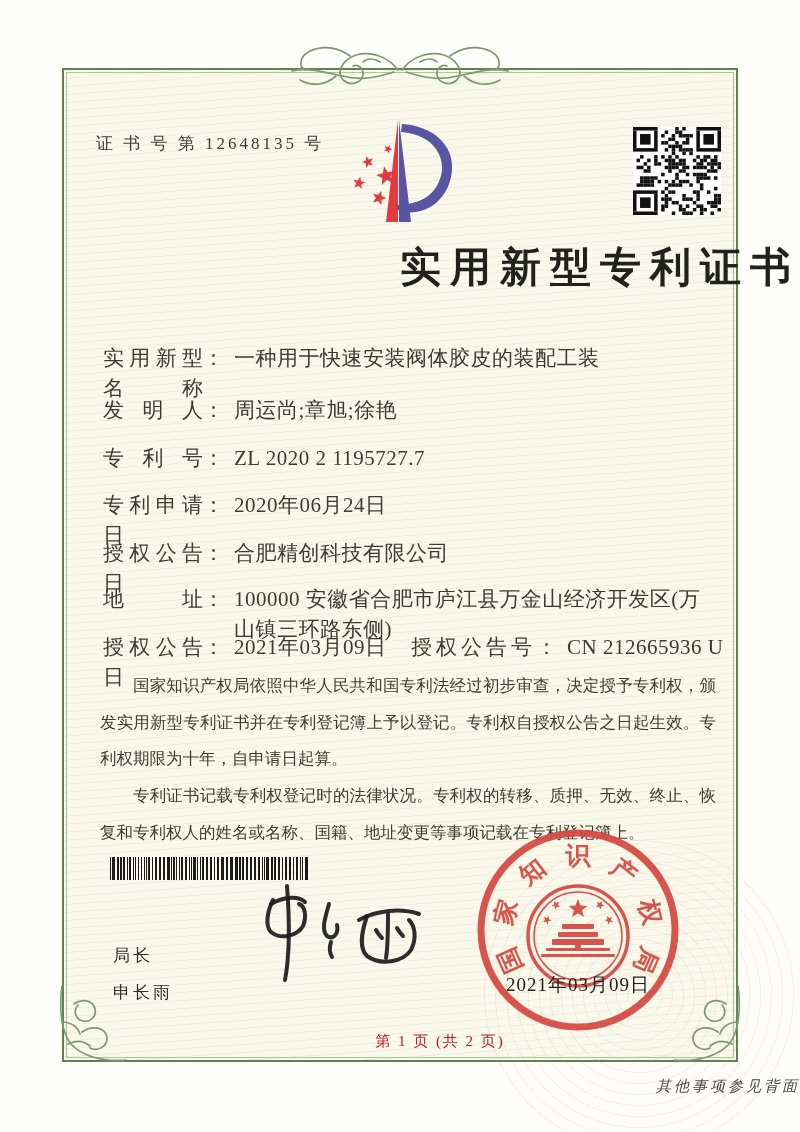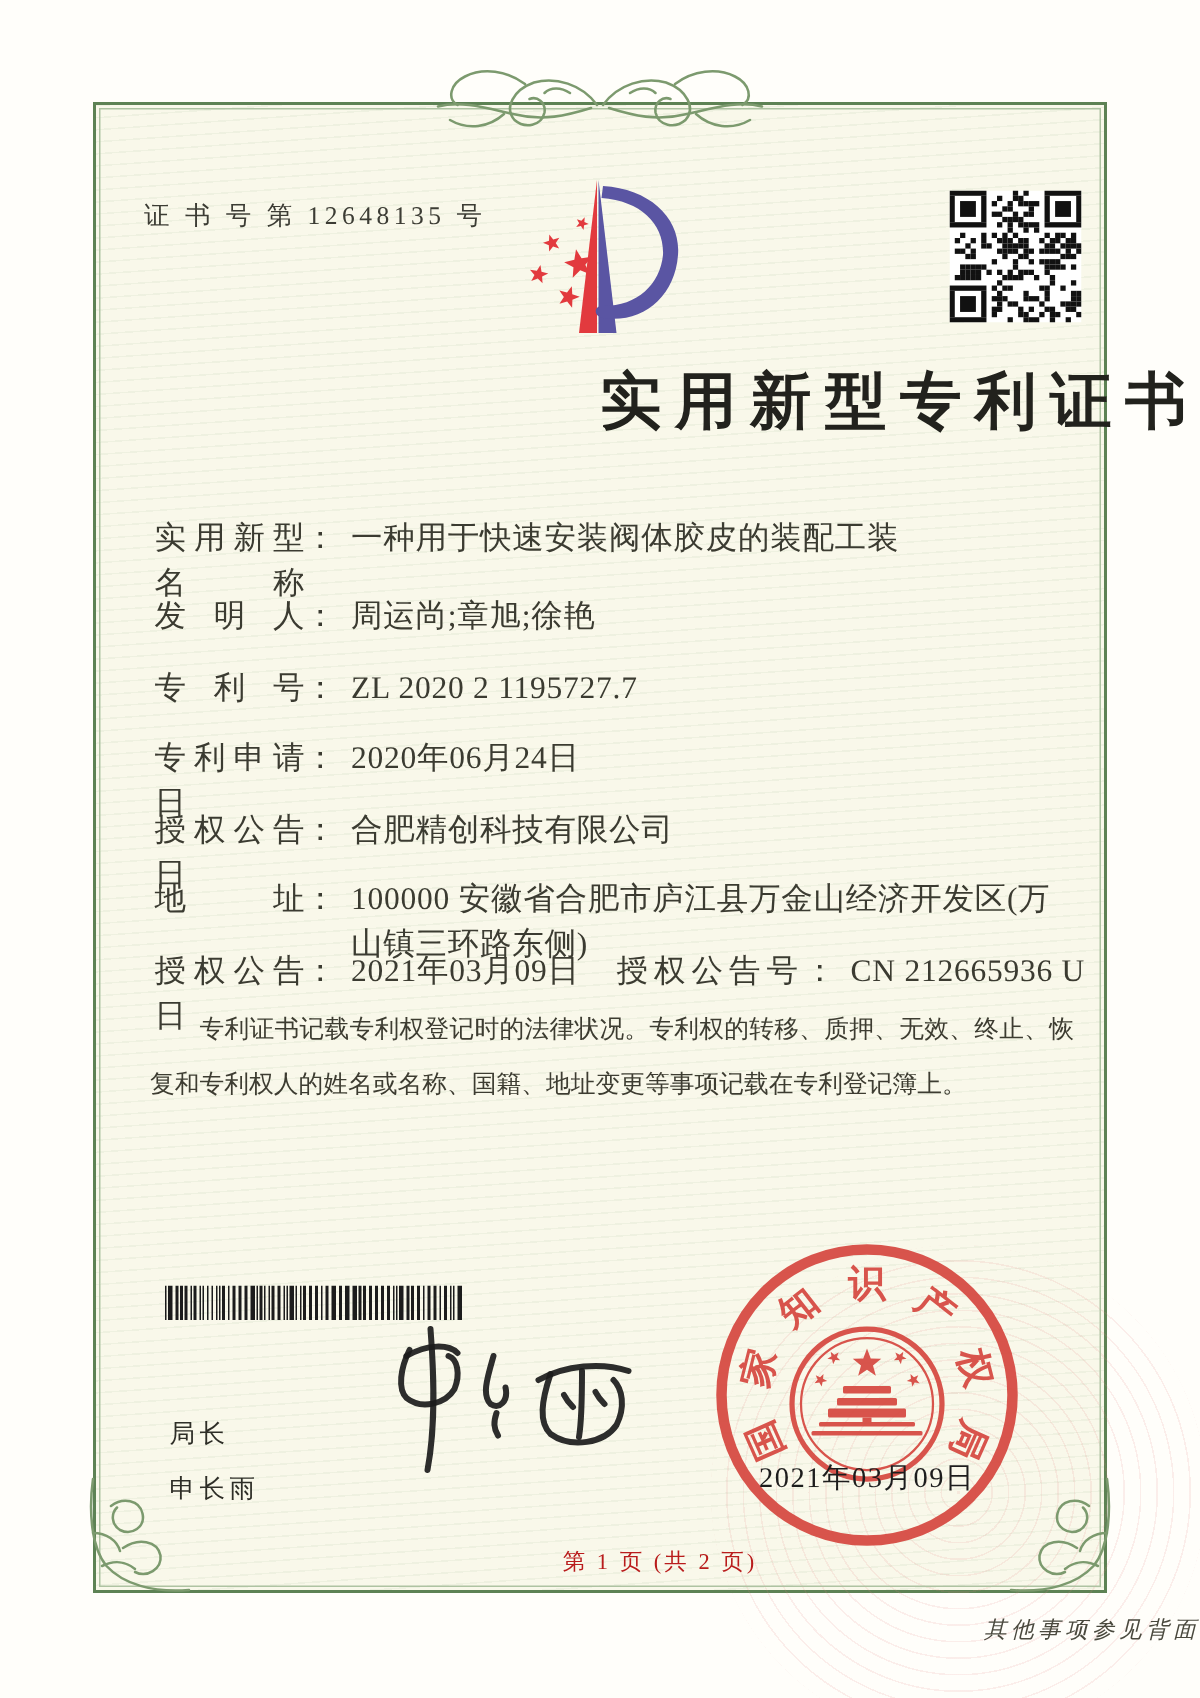--- a/index.html
+++ b/index.html
@@ -361,20 +361,21 @@
   <span class="lbl">地址</span><span class="colon">：</span><span class="val">100000 安徽省合肥市庐江县万金山经济开发区(万山镇三环路东侧)</span>
 </div>
 <div class="row r7">
   <span class="lbl">授权公告日</span><span class="colon">：</span><span class="val">2021年03月09日</span>
   <span class="grant-no-group">
     <span class="lbl">授权公告号</span><span class="colon">：</span><span class="val">CN 212665936 U</span>
   </span>
 </div>
 
 <div class="body-text">
+  <p>国家知识产权局依照中华人民共和国专利法经过初步审查，决定授予专利权，颁发实用新型专利证书并在专利登记簿上予以登记。专利权自授权公告之日起生效。专利权期限为十年，自申请日起算。</p>
   <p>专利证书记载专利权登记时的法律状况。专利权的转移、质押、无效、终止、恢复和专利权人的姓名或名称、国籍、地址变更等事项记载在专利登记簿上。</p>
 </div>
 
 <svg class="barcode" viewBox="0 0 202 23">
   <g id="barcode-bars" fill="#1c1c1c">
       <rect x="0" y="0" width="1" height="23"></rect>
       <rect x="2" y="0" width="3" height="23"></rect>
       <rect x="7" y="0" width="2" height="23"></rect>
       <rect x="10" y="0" width="2" height="23"></rect>
       <rect x="13" y="0" width="2" height="23"></rect>

